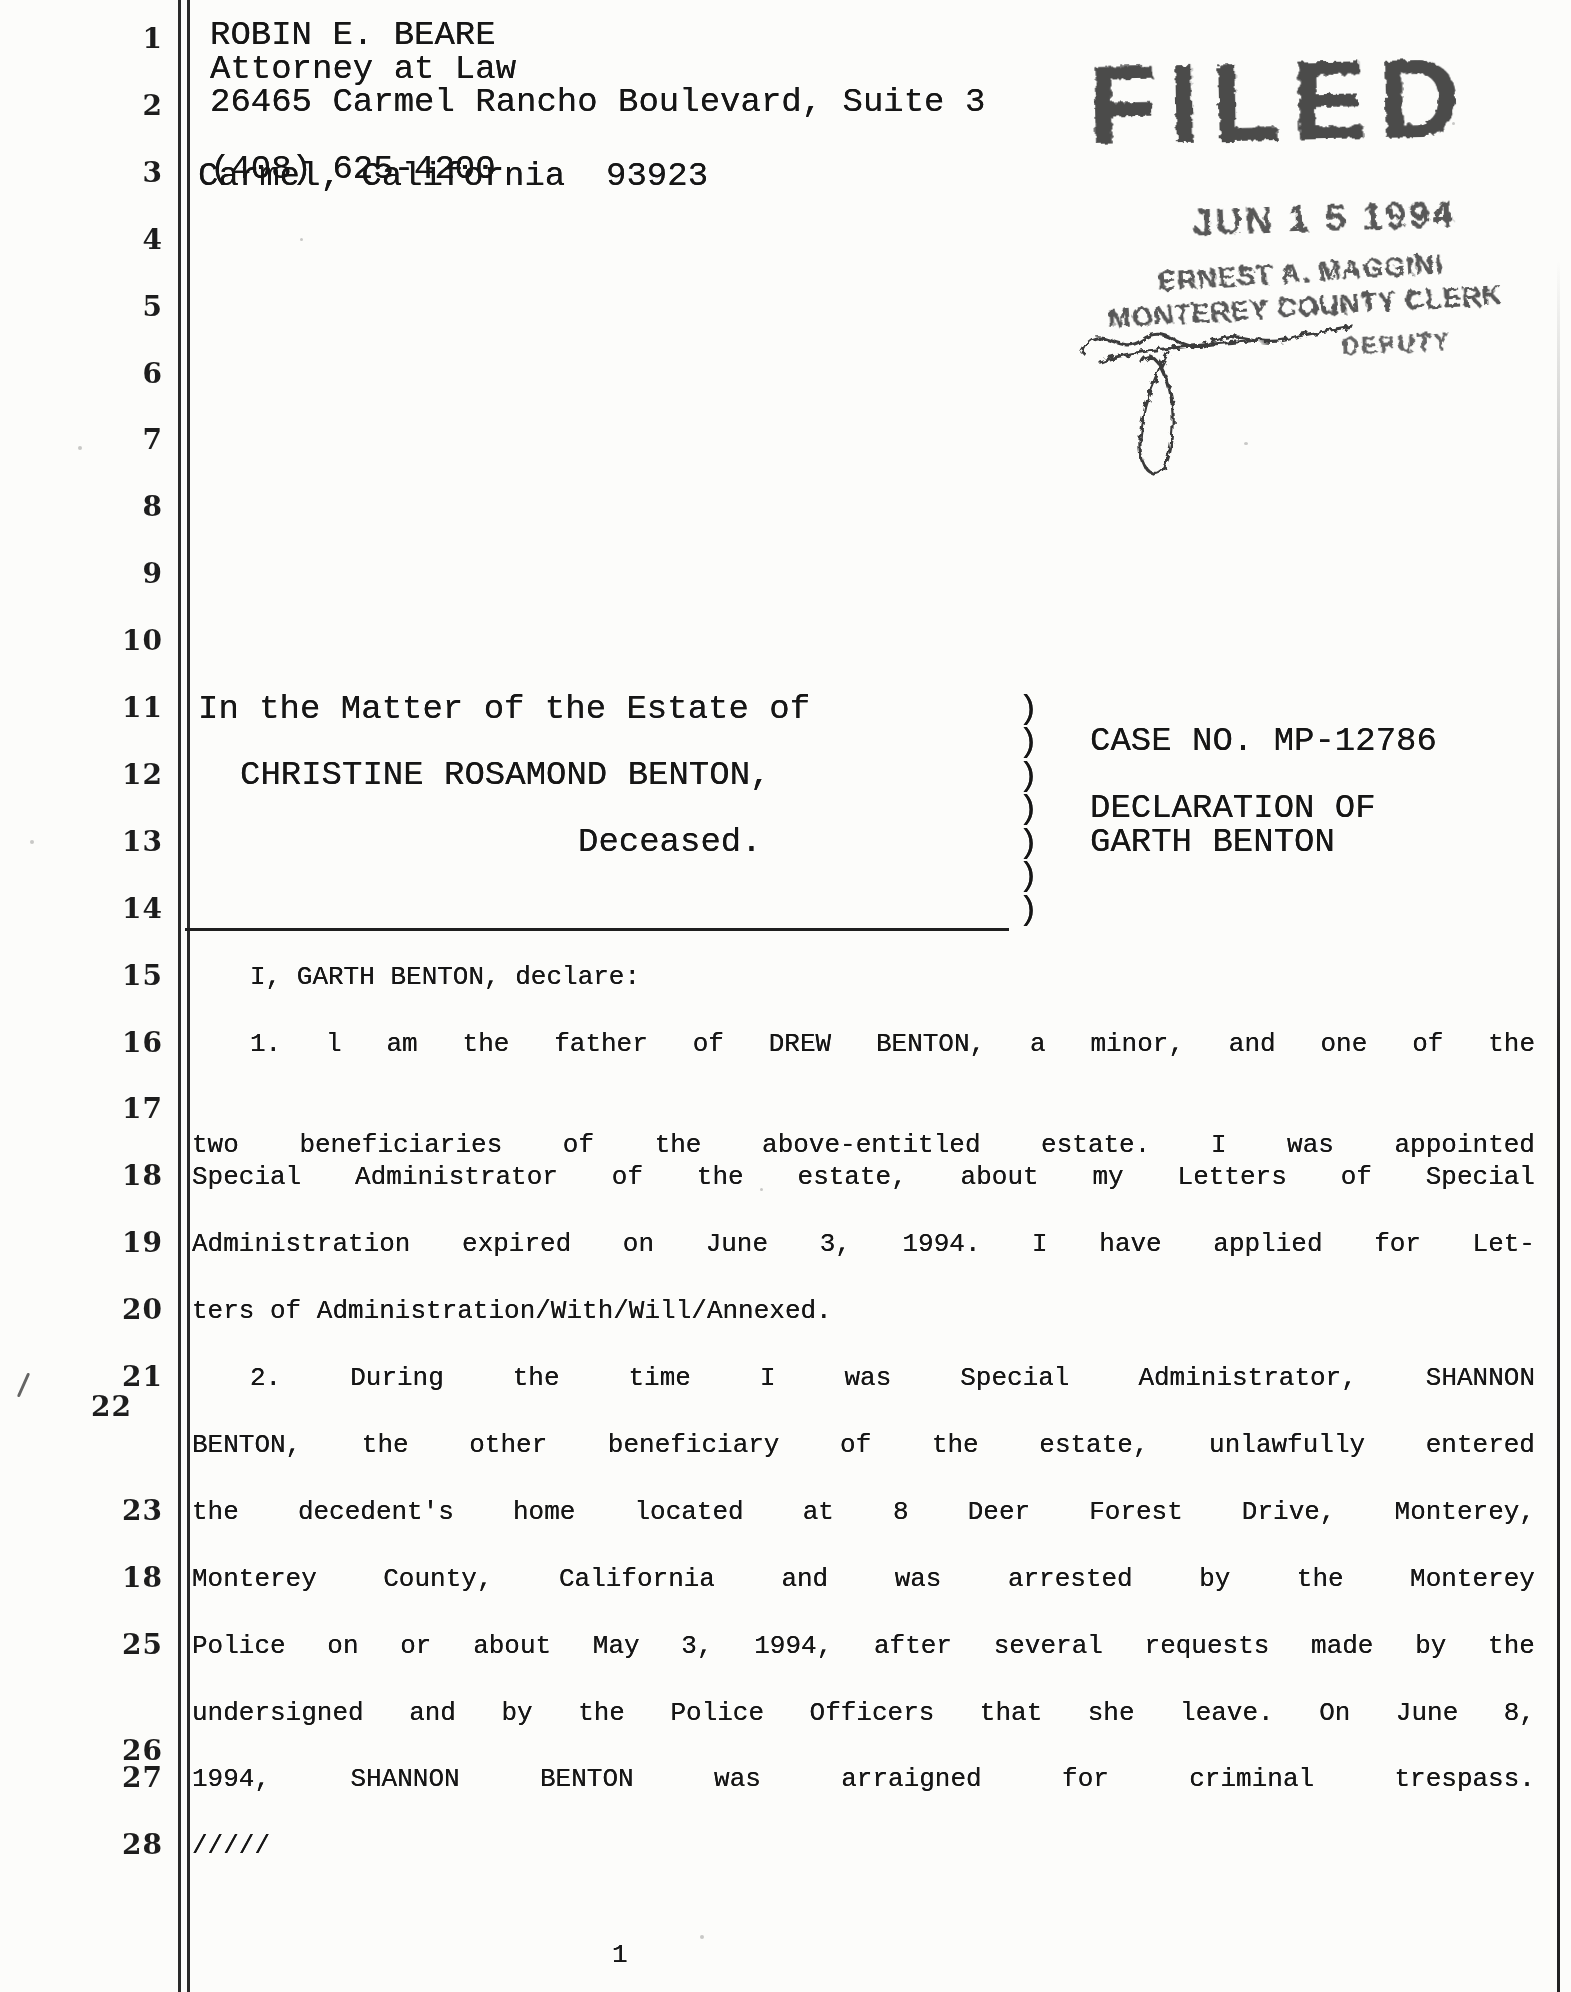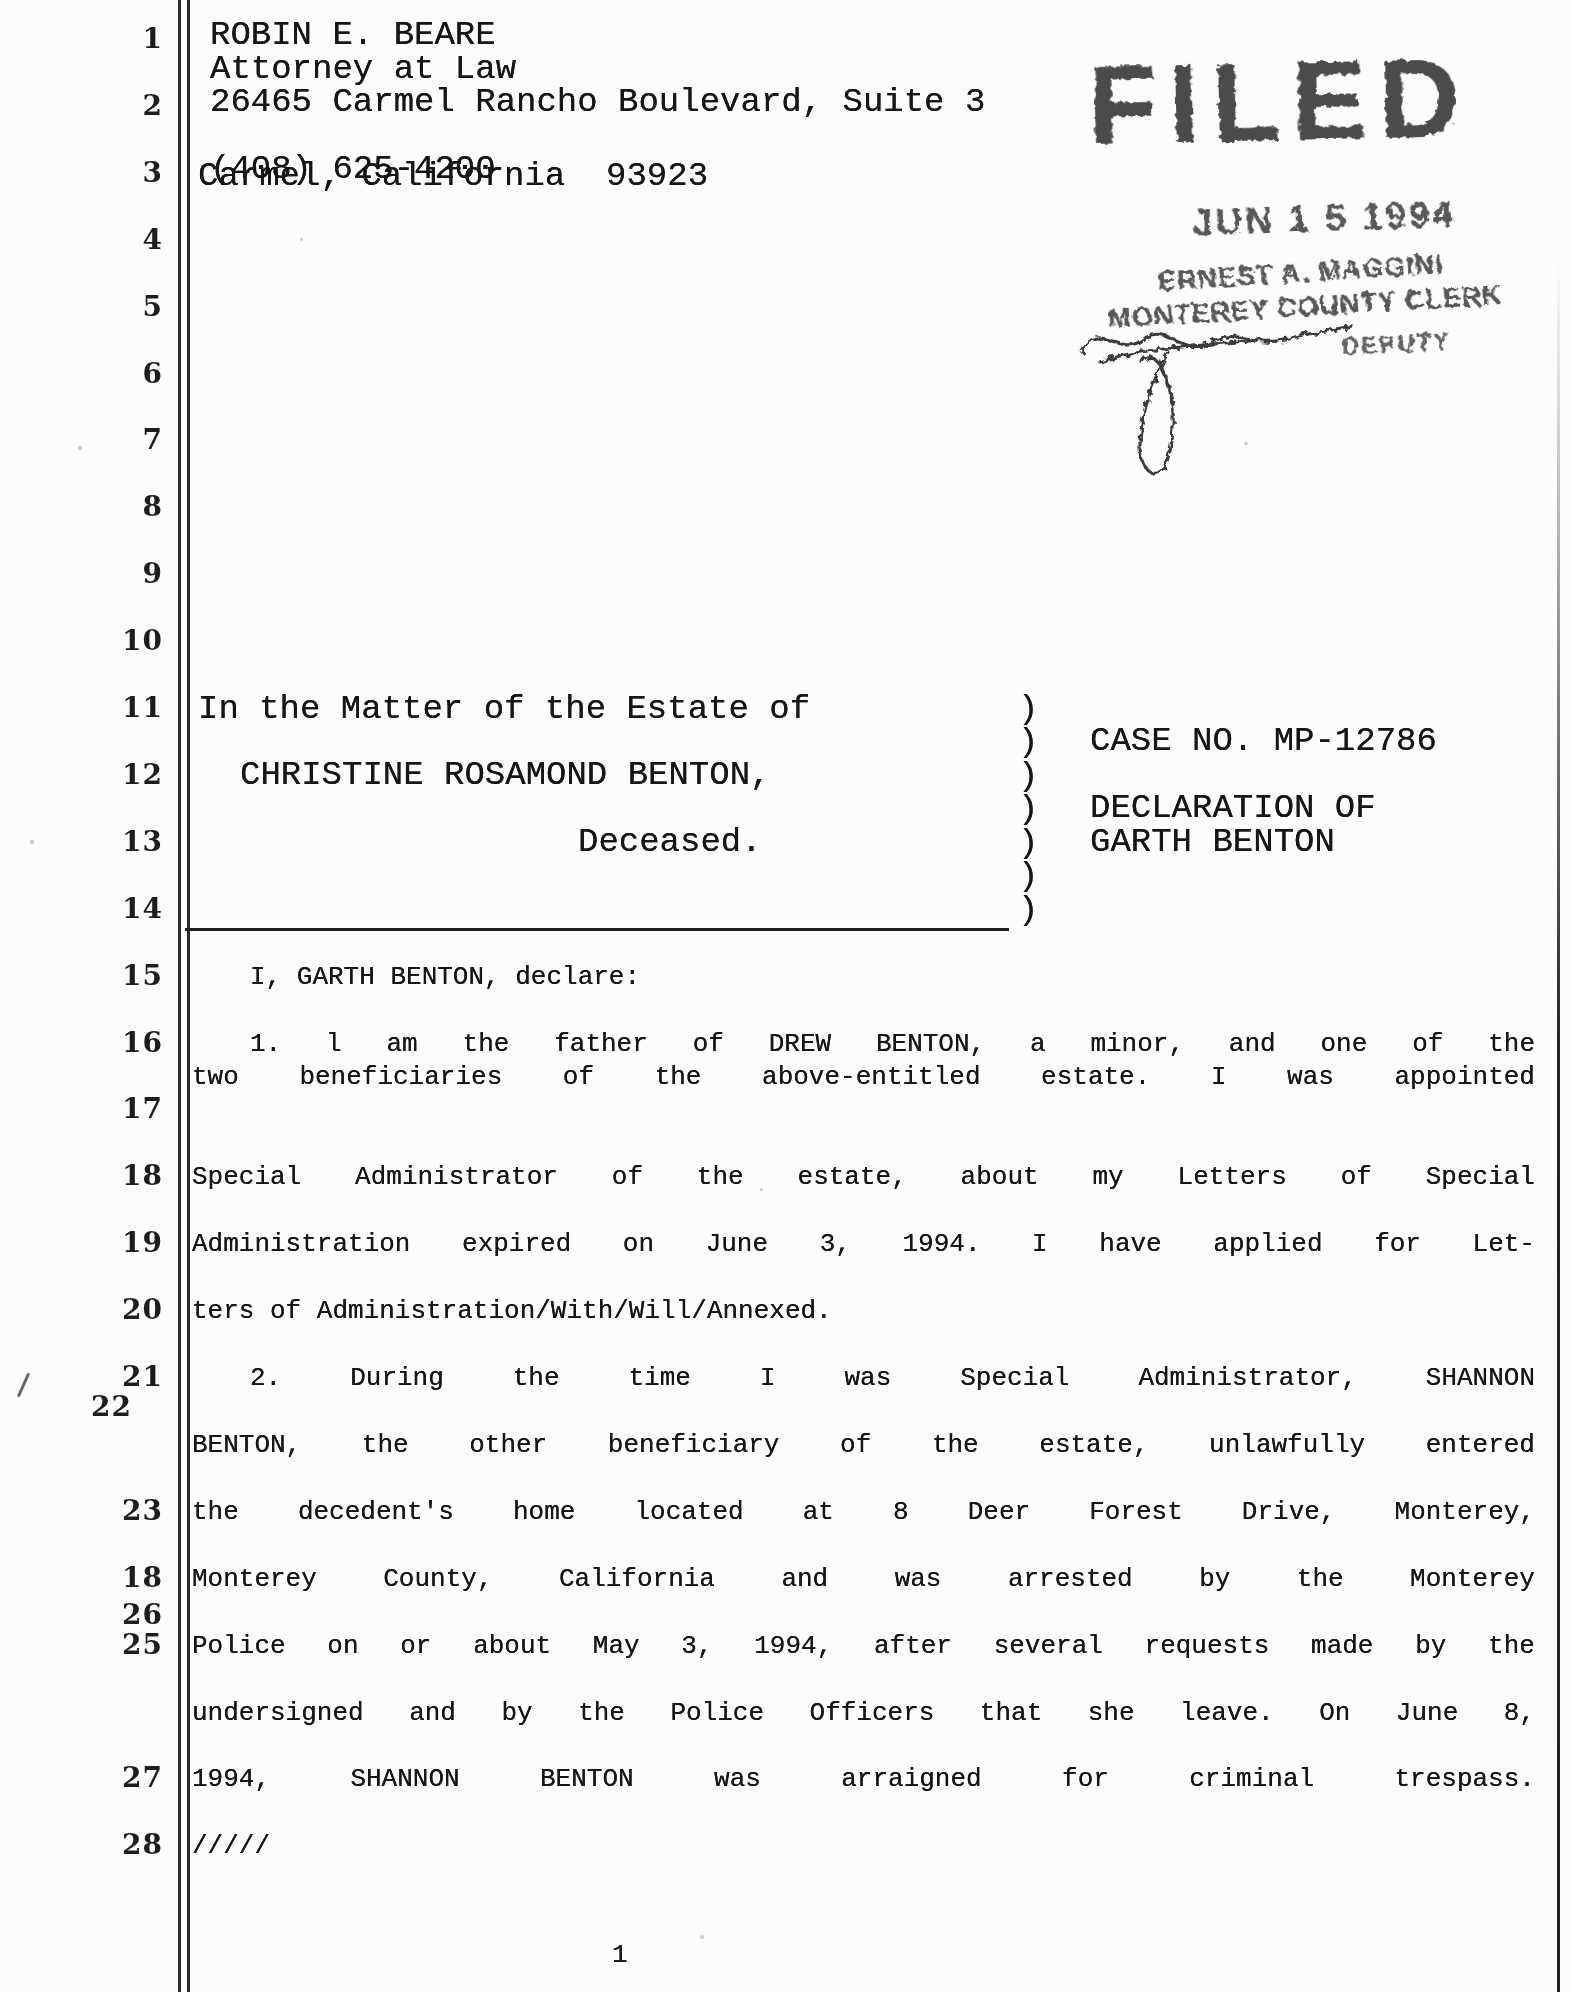--- a/index.html
+++ b/index.html
@@ -90,21 +90,21 @@
       <div class="line-no" style="top: 1025.5px;">16</div>
       <div class="line-no" style="top: 1092.4px;">17</div>
       <div class="line-no" style="top: 1159.3px;">18</div>
       <div class="line-no" style="top: 1226.2px;">19</div>
       <div class="line-no" style="top: 1293.1px;">20</div>
       <div class="line-no" style="top: 1360px;">21</div>
       <div class="line-no" style="top: 1390px; text-align: center;">22</div>
       <div class="line-no" style="top: 1493.8px;">23</div>
       <div class="line-no" style="top: 1560.7px;">18</div>
       <div class="line-no" style="top: 1627.6px;">25</div>
-      <div class="line-no" style="top: 1598px;">26</div>
+      <div class="line-no" style="top: 1734px;">26</div>
       <div class="line-no" style="top: 1761.4px;">27</div>
       <div class="line-no" style="top: 1828.3px;">28</div>
     </div>
 
   <div id="attorney-block">
       <div class="tw pica" style="left: 210px; top: 18px;">ROBIN E. BEARE</div>
       <div class="tw pica" style="left: 210px; top: 51.5px;">Attorney at Law</div>
       <div class="tw pica" style="left: 210px; top: 85px;">26465 Carmel Rancho Boulevard, Suite 3</div>
       <div class="tw pica" style="left: 198px; top: 118.5px; margin-top: 40px;">Carmel, California  93923</div>
       <div class="tw pica" style="left: 210px; top: 152px;">(408) 625-4200</div>
@@ -152,21 +152,21 @@
         <span>of</span>
         <span>DREW</span>
         <span>BENTON,</span>
         <span>a</span>
         <span>minor,</span>
         <span>and</span>
         <span>one</span>
         <span>of</span>
         <span>the</span>
       </div>
-      <div class="body-line justify" style="top: 1062px; justify-content: space-between;">
+      <div class="body-line justify" style="top: 1130px; justify-content: space-between;">
         <span>two</span>
         <span>beneficiaries</span>
         <span>of</span>
         <span>the</span>
         <span>above-entitled</span>
         <span>estate.</span>
         <span>I</span>
         <span>was</span>
         <span>appointed</span>
       </div>

